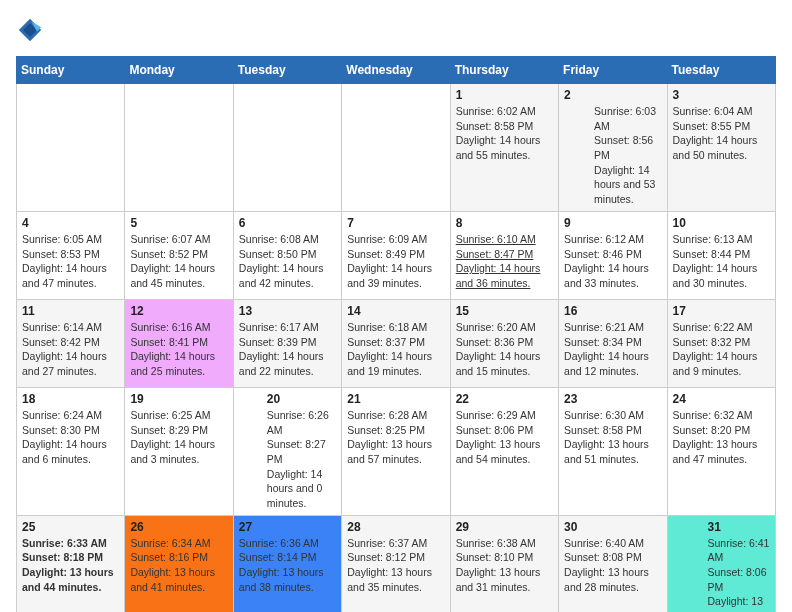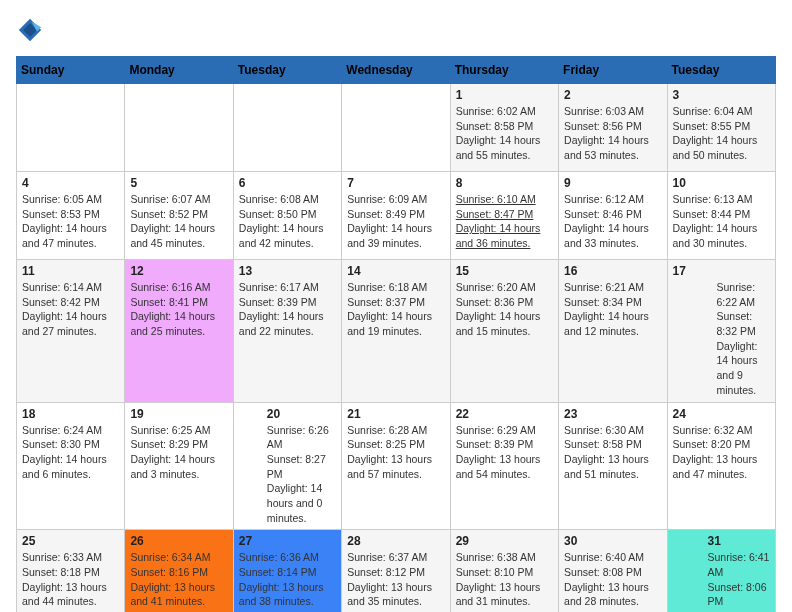--- a/index.html
+++ b/index.html
@@ -44,21 +44,21 @@
       font-size: 15px;
       color: #333;
     }
     .calendar-table {
       width: 100%;
       border-collapse: collapse;
       font-size: 11px;
     }
     .calendar-table thead th {
       background-color: #2a6db5;
-      color: #000000;
+      color: #ffffff;
       padding: 6px 4px;
       text-align: left;
       font-size: 12px;
       border: 1px solid #2a6db5;
     }
     .calendar-table tbody td {
       border: 1px solid #ccc;
       vertical-align: top;
       padding: 4px 5px;
       height: 88px;
@@ -126,21 +126,21 @@
         <td class="empty"></td>
         <td class="empty"></td>
         <td style="background: rgb(245, 245, 245);">
           <div class="day-number">1</div>
           <div class="day-info" style="white-space: pre-line;">Sunrise: 6:02 AM
 Sunset: 8:58 PM
 Daylight: 14 hours and 55 minutes.</div>
         </td>
         <td style="background: rgb(245, 245, 245);">
           <div class="day-number">2</div>
-          <div class="day-info" style="white-space: pre-line;">Sunrise: 6:03 AM
+          <div class="day-info" style="white-space: pre-line; margin-left: 30px;">Sunrise: 6:03 AM
 Sunset: 8:56 PM
 Daylight: 14 hours and 53 minutes.</div>
         </td>
         <td style="background: rgb(245, 245, 245);">
           <div class="day-number">3</div>
           <div class="day-info" style="white-space: pre-line;">Sunrise: 6:04 AM
 Sunset: 8:55 PM
 Daylight: 14 hours and 50 minutes.</div>
         </td>
       </tr>
@@ -220,21 +220,21 @@
 Daylight: 14 hours and 15 minutes.</div>
         </td>
         <td style="background: rgb(245, 245, 245);">
           <div class="day-number">16</div>
           <div class="day-info" style="white-space: pre-line;">Sunrise: 6:21 AM
 Sunset: 8:34 PM
 Daylight: 14 hours and 12 minutes.</div>
         </td>
         <td style="background: rgb(245, 245, 245);">
           <div class="day-number">17</div>
-          <div class="day-info" style="white-space: pre-line; margin-left: 44px;">Sunrise: 6:22 AM
+          <div class="day-info" style="white-space: pre-line;">Sunrise: 6:22 AM
 Sunset: 8:32 PM
 Daylight: 14 hours and 9 minutes.</div>
         </td>
       </tr>
       <tr>
         <td style="background: rgb(255, 255, 255);">
           <div class="day-number">18</div>
           <div class="day-info" style="white-space: pre-line;">Sunrise: 6:24 AM
 Sunset: 8:30 PM
 Daylight: 14 hours and 6 minutes.</div>
@@ -253,40 +253,40 @@
         </td>
         <td style="background: rgb(255, 255, 255);">
           <div class="day-number">21</div>
           <div class="day-info" style="white-space: pre-line;">Sunrise: 6:28 AM
 Sunset: 8:25 PM
 Daylight: 13 hours and 57 minutes.</div>
         </td>
         <td style="background: rgb(255, 255, 255);">
           <div class="day-number">22</div>
           <div class="day-info" style="white-space: pre-line;">Sunrise: 6:29 AM
-Sunset: 8:39 PM
+Sunset: 8:06 PM
 Daylight: 13 hours and 54 minutes.</div>
         </td>
         <td style="background: rgb(255, 255, 255);">
           <div class="day-number">23</div>
           <div class="day-info" style="white-space: pre-line;">Sunrise: 6:30 AM
 Sunset: 8:58 PM
 Daylight: 13 hours and 51 minutes.</div>
         </td>
         <td style="background: rgb(255, 255, 255);">
           <div class="day-number">24</div>
           <div class="day-info" style="white-space: pre-line;">Sunrise: 6:32 AM
 Sunset: 8:20 PM
 Daylight: 13 hours and 47 minutes.</div>
         </td>
       </tr>
       <tr>
         <td style="background: rgb(245, 245, 245);">
           <div class="day-number">25</div>
-          <div class="day-info" style="white-space: pre-line;">Sunrise: 6:33 AM
+          <div class="day-info" style="white-space: pre-line; font-weight: bold;">Sunrise: 6:33 AM
 Sunset: 8:18 PM
 Daylight: 13 hours and 44 minutes.</div>
         </td>
         <td style="background: #f97316;">
           <div class="day-number">26</div>
           <div class="day-info" style="white-space: pre-line;">Sunrise: 6:34 AM
 Sunset: 8:16 PM
 Daylight: 13 hours and 41 minutes.</div>
         </td>
         <td style="background: #3b82f6;">

